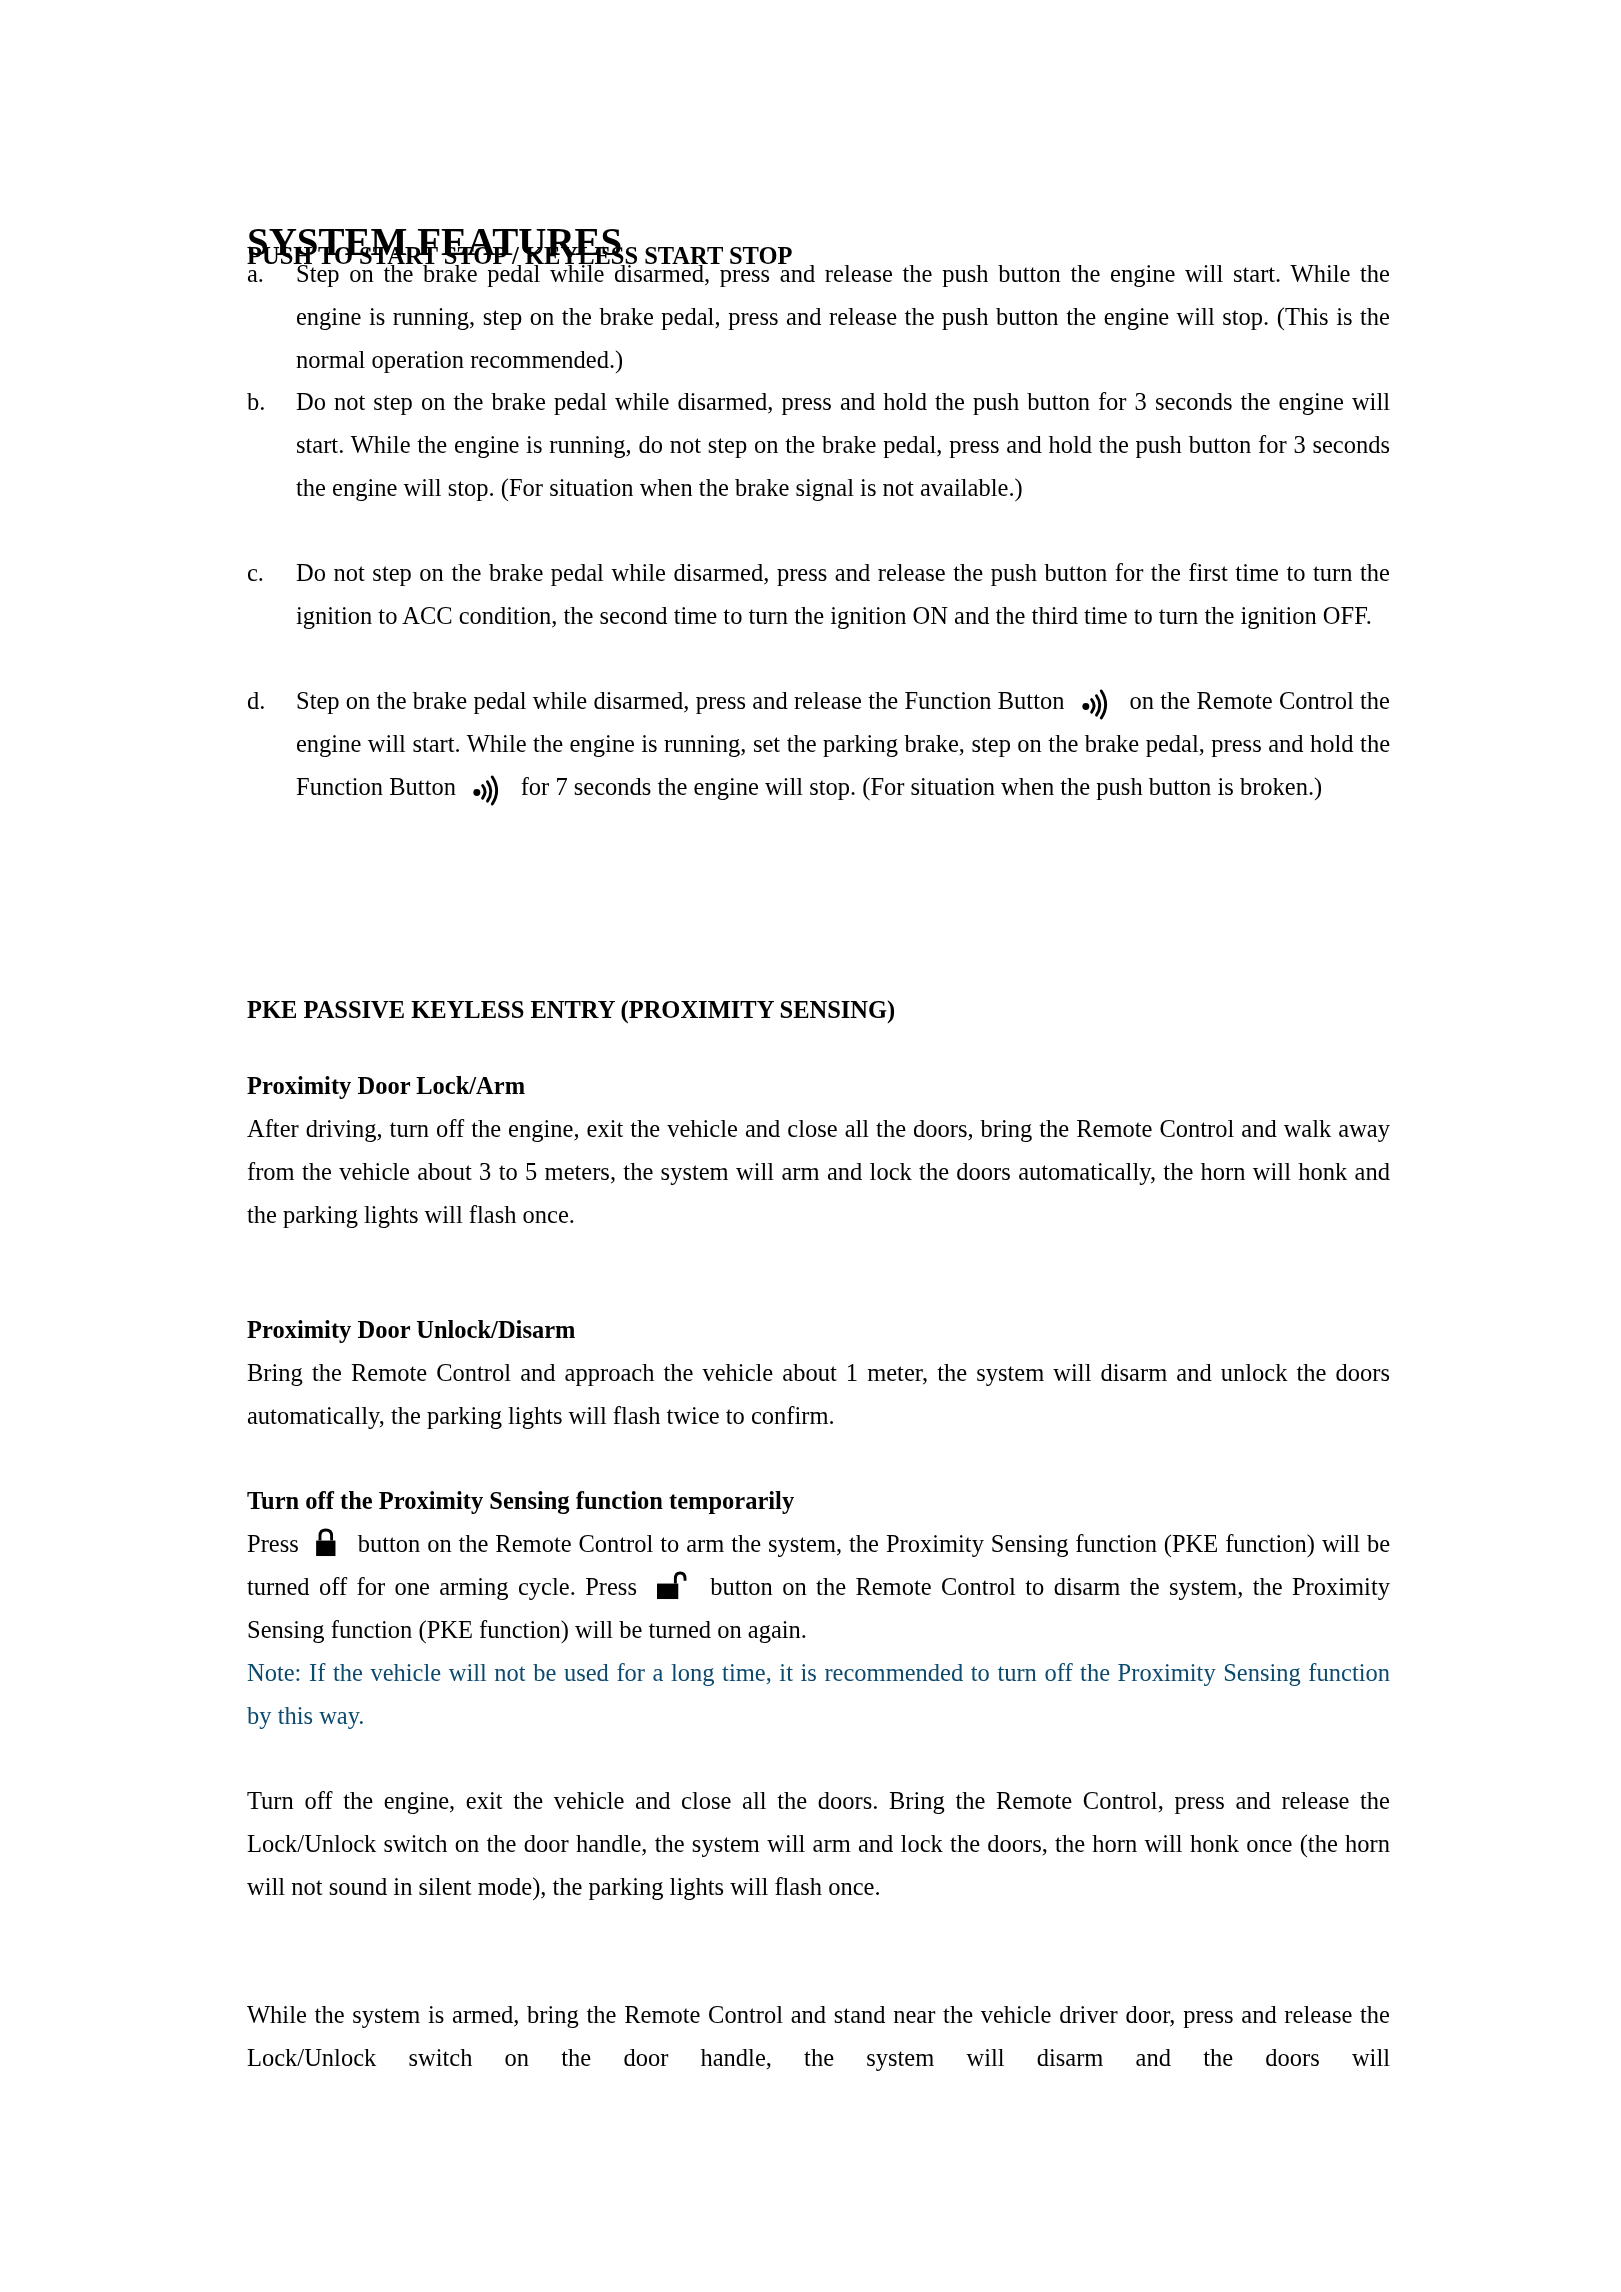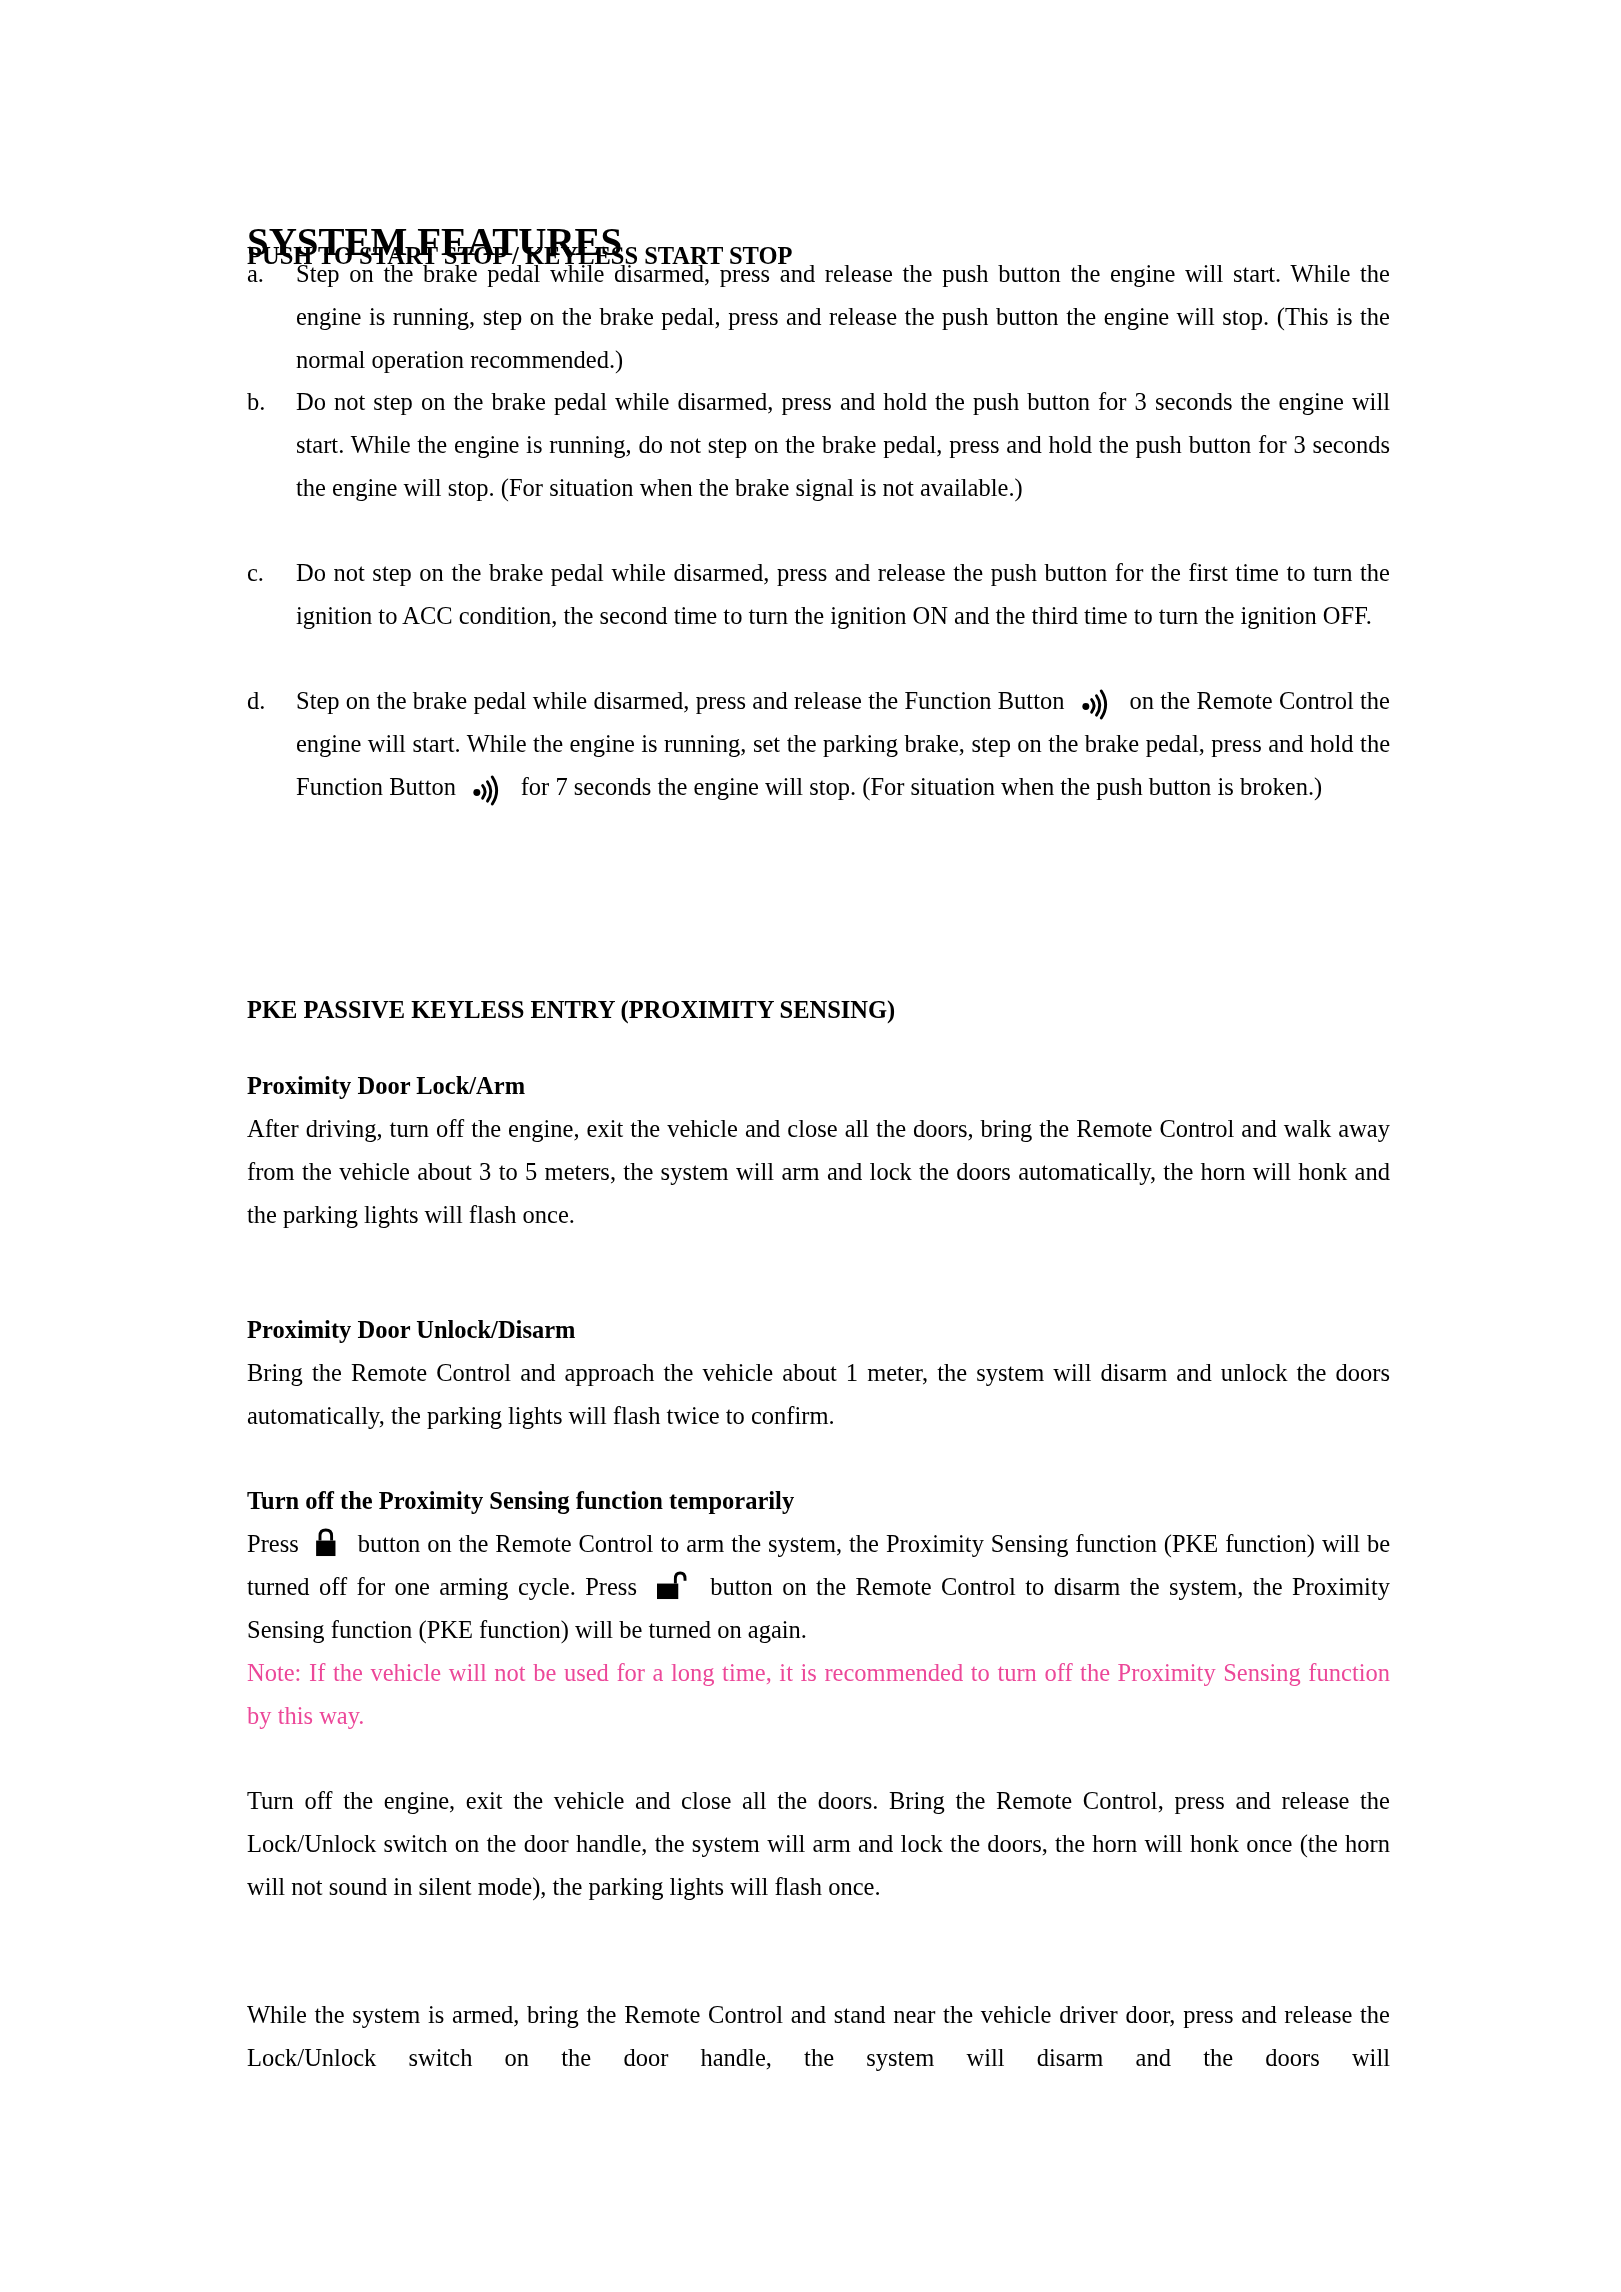--- a/index.html
+++ b/index.html
@@ -44,21 +44,21 @@
       font-weight: bold;
       line-height: 43px;
       white-space: nowrap;
     }
     .p {
       margin: 0;
       font-size: 24.5px;
       line-height: 43px;
       text-align: justify;
     }
-    .red { color: #ec4899; }
+    .red { color: #0c4a6e; }
     .block { position: absolute; left: 0; width: 1143px; }
     ol.alpha {
       list-style: none;
       margin: 0;
       padding: 0;
     }
     ol.alpha li {
       position: relative;
       padding-left: 49px;
       font-size: 24.5px;

